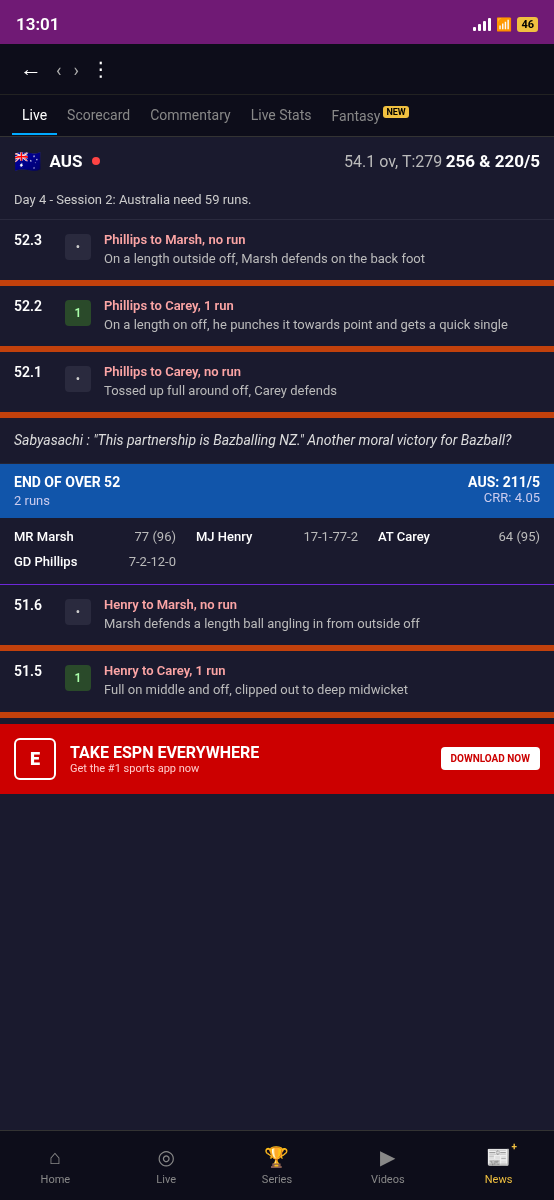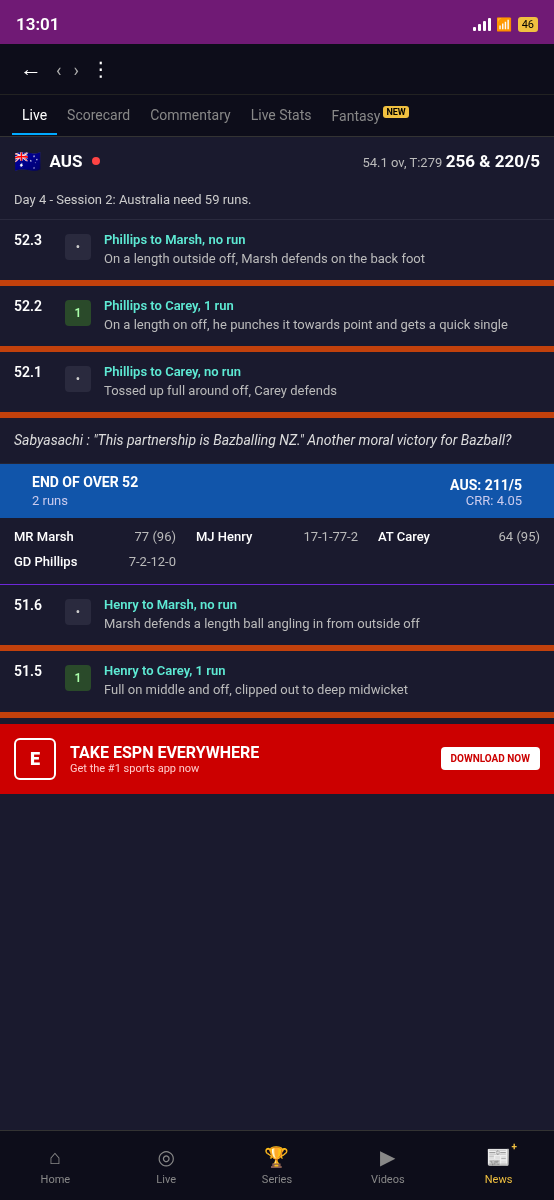--- a/index.html
+++ b/index.html
@@ -45,21 +45,21 @@
       border-radius: 1px;
     }
     .wifi-icon {
       color: #fff;
       font-size: 13px;
     }
     .battery-badge {
       background: #f0c040;
       color: #000;
       font-size: 11px;
-      font-weight: 400;
+      font-weight: 700;
       padding: 1px 4px;
       border-radius: 3px;
       text-align: right;
     }
 
     
     .app-header {
       background: #0d0d1a;
       display: flex;
       align-items: center;
@@ -226,21 +226,21 @@
     .ball-badge.run-1 {
       background: #2a4a2a;
       color: #aaffaa;
     }
     .commentary-text-block {
       flex: 1;
     }
     .ball-desc {
       font-size: 13px;
       font-weight: 600;
-      color: #5eead4;
+      color: #fca5a5;
       margin-bottom: 3px;
     }
     .ball-detail {
       font-size: 13px;
       color: #bbb;
       line-height: 1.4;
     }
 
     
     .quote-block {
@@ -251,24 +251,24 @@
     .quote-text {
       font-size: 14px;
       color: #ddd;
       line-height: 1.5;
       font-style: italic;
     }
 
     
     .over-summary {
       background: #1155aa;
-      padding: 10px 32px;
+      padding: 10px 14px;
       display: flex;
       justify-content: space-between;
-      align-items: flex-end;
+      align-items: flex-start;
     }
     .over-summary-left {
       display: flex;
       flex-direction: column;
       gap: 3px;
     }
     .over-end-title {
       font-size: 14px;
       font-weight: 700;
       color: #fff;
@@ -447,21 +447,21 @@
     <div class="tab-item">Live Stats</div>
     <div class="tab-item">Fantasy<span class="tab-new-badge">NEW</span></div>
   </div>
 
   <div class="match-summary">
     <div class="match-score-row">
       <span class="team-flag">🇦🇺</span>
       <span class="team-name">AUS</span>
       <span class="live-dot"></span>
       <div class="score-info">
-        <span style="font-size:13px;color:#bbb;margin-left:48px;">54.1 ov, T:279</span>
+        <span style="font-size:16px;color:#bbb;margin-left:48px;">54.1 ov, T:279</span>
         <span class="score-main">256 &amp; 220/5</span>
       </div>
     </div>
     <div class="match-status">Day 4 - Session 2: Australia need 59 runs.</div>
   </div>
 
   <div class="commentary-container">
 
     <div class="commentary-entry">
       <div class="over-number">52.3</div>

